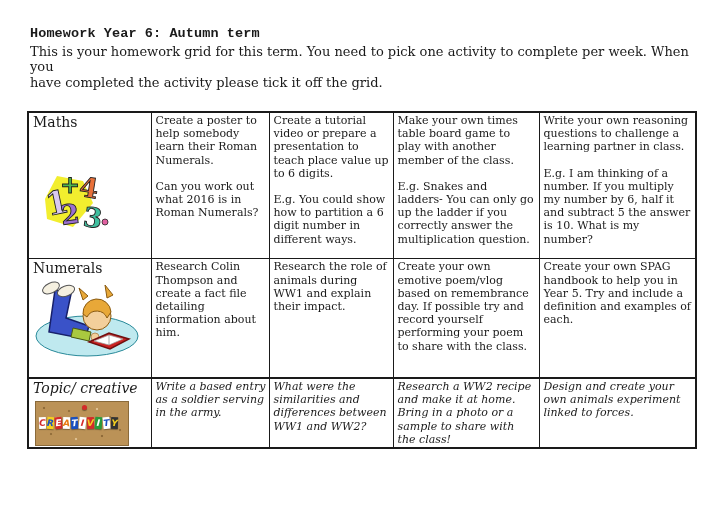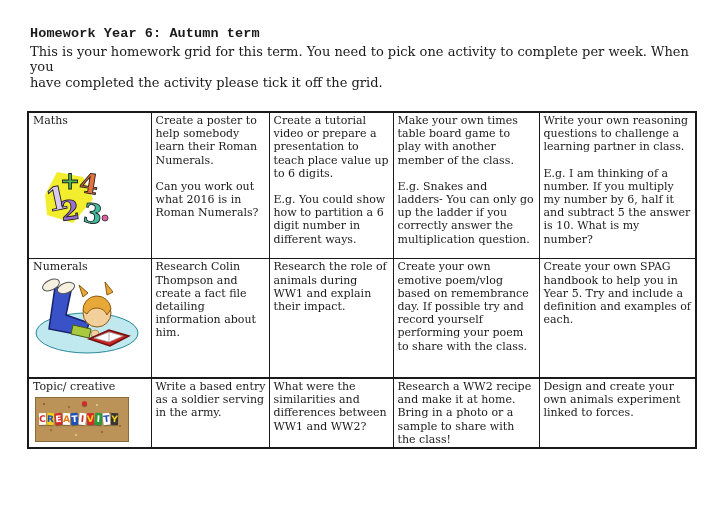--- a/index.html
+++ b/index.html
@@ -21,23 +21,23 @@
     margin:21px 0 0 -3px;
     border:2px solid #1a1a1a;
   }
   table.grid td{
     border:1px solid #1a1a1a;
     vertical-align:top;
     padding:1px 3px 1px 4px;
     font-size:11px;line-height:1.2;
     overflow:hidden;
   }
-  tr.row-topic td{border-top:2.5px solid #1a1a1a;}
+  tr.row-topic td{border-top:2.5px solid #1a1a1a;font-style:italic;}
   .celltext{white-space:pre-line;}
-  .subject-label{font-size:11px;}
+  .subject-label{font-size:14px;}
   .clipart{display:block;}
   .maths-art{margin:38px 0 0 6px;}
   .english-art{margin:1px 0 0 0;}
   .creativity-board{
     position:relative;
     width:94px;height:45px;margin:4px 0 0 2px;
     background-color:#bb9257;
     background-image:
       radial-gradient(circle at 8px 6px, rgba(90,60,20,.45) 1px, transparent 1.6px),
       radial-gradient(circle at 20px 16px, rgba(255,235,200,.5) 1px, transparent 1.6px),

